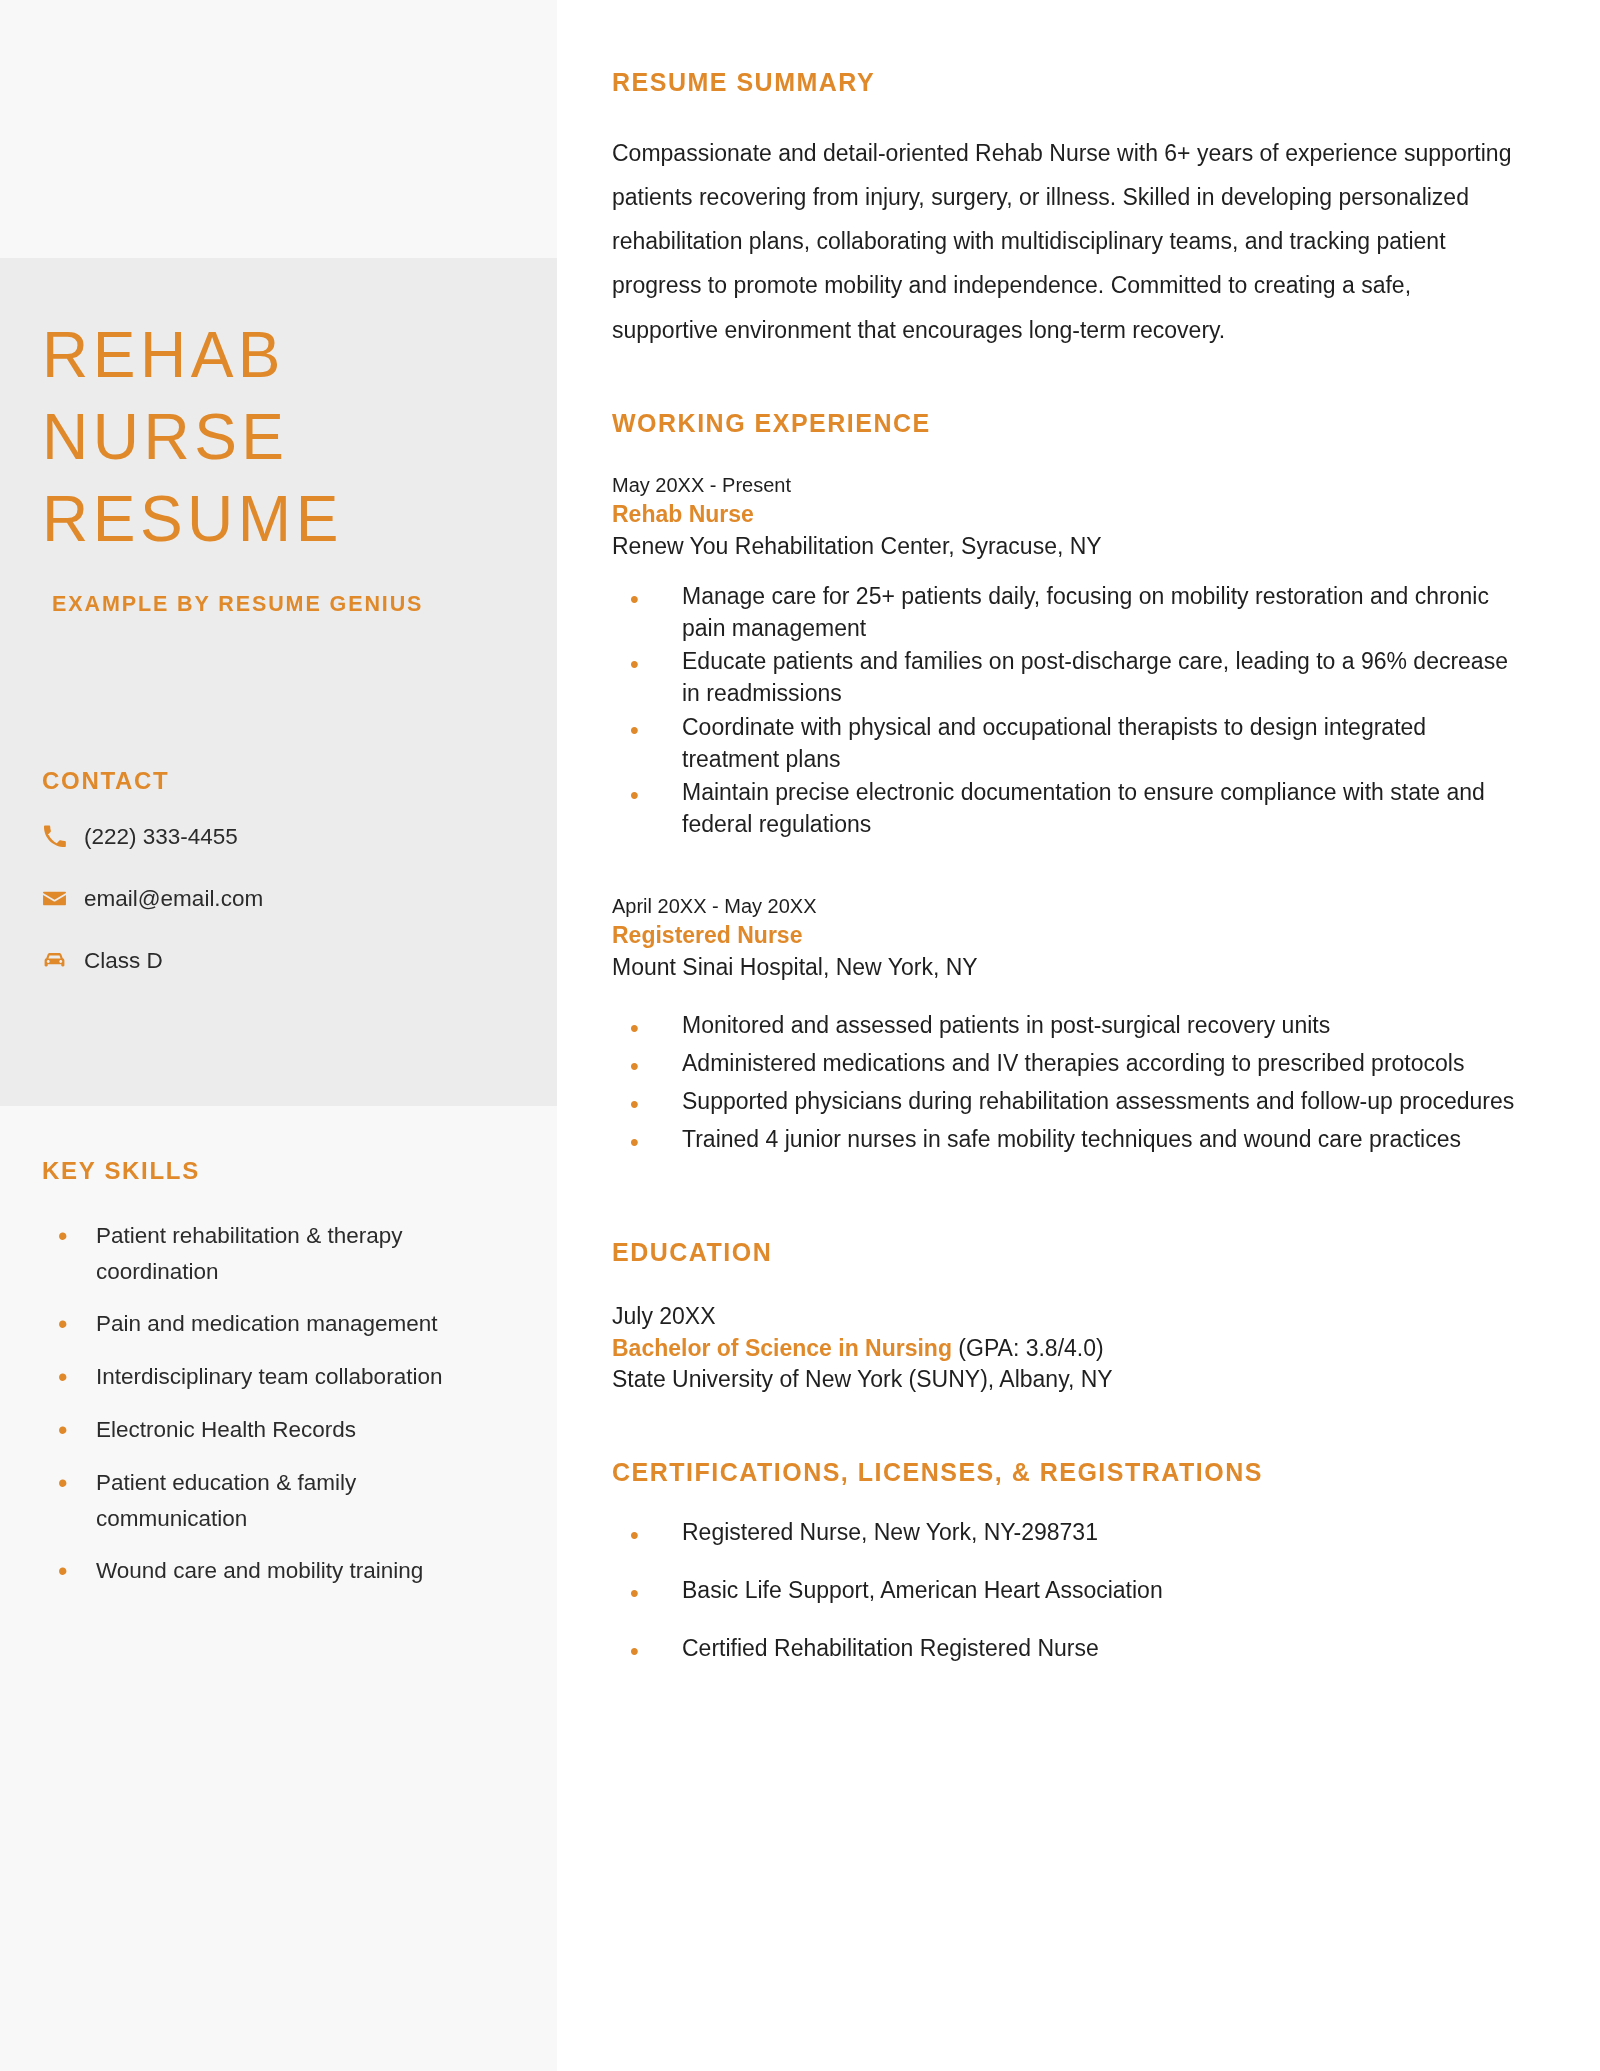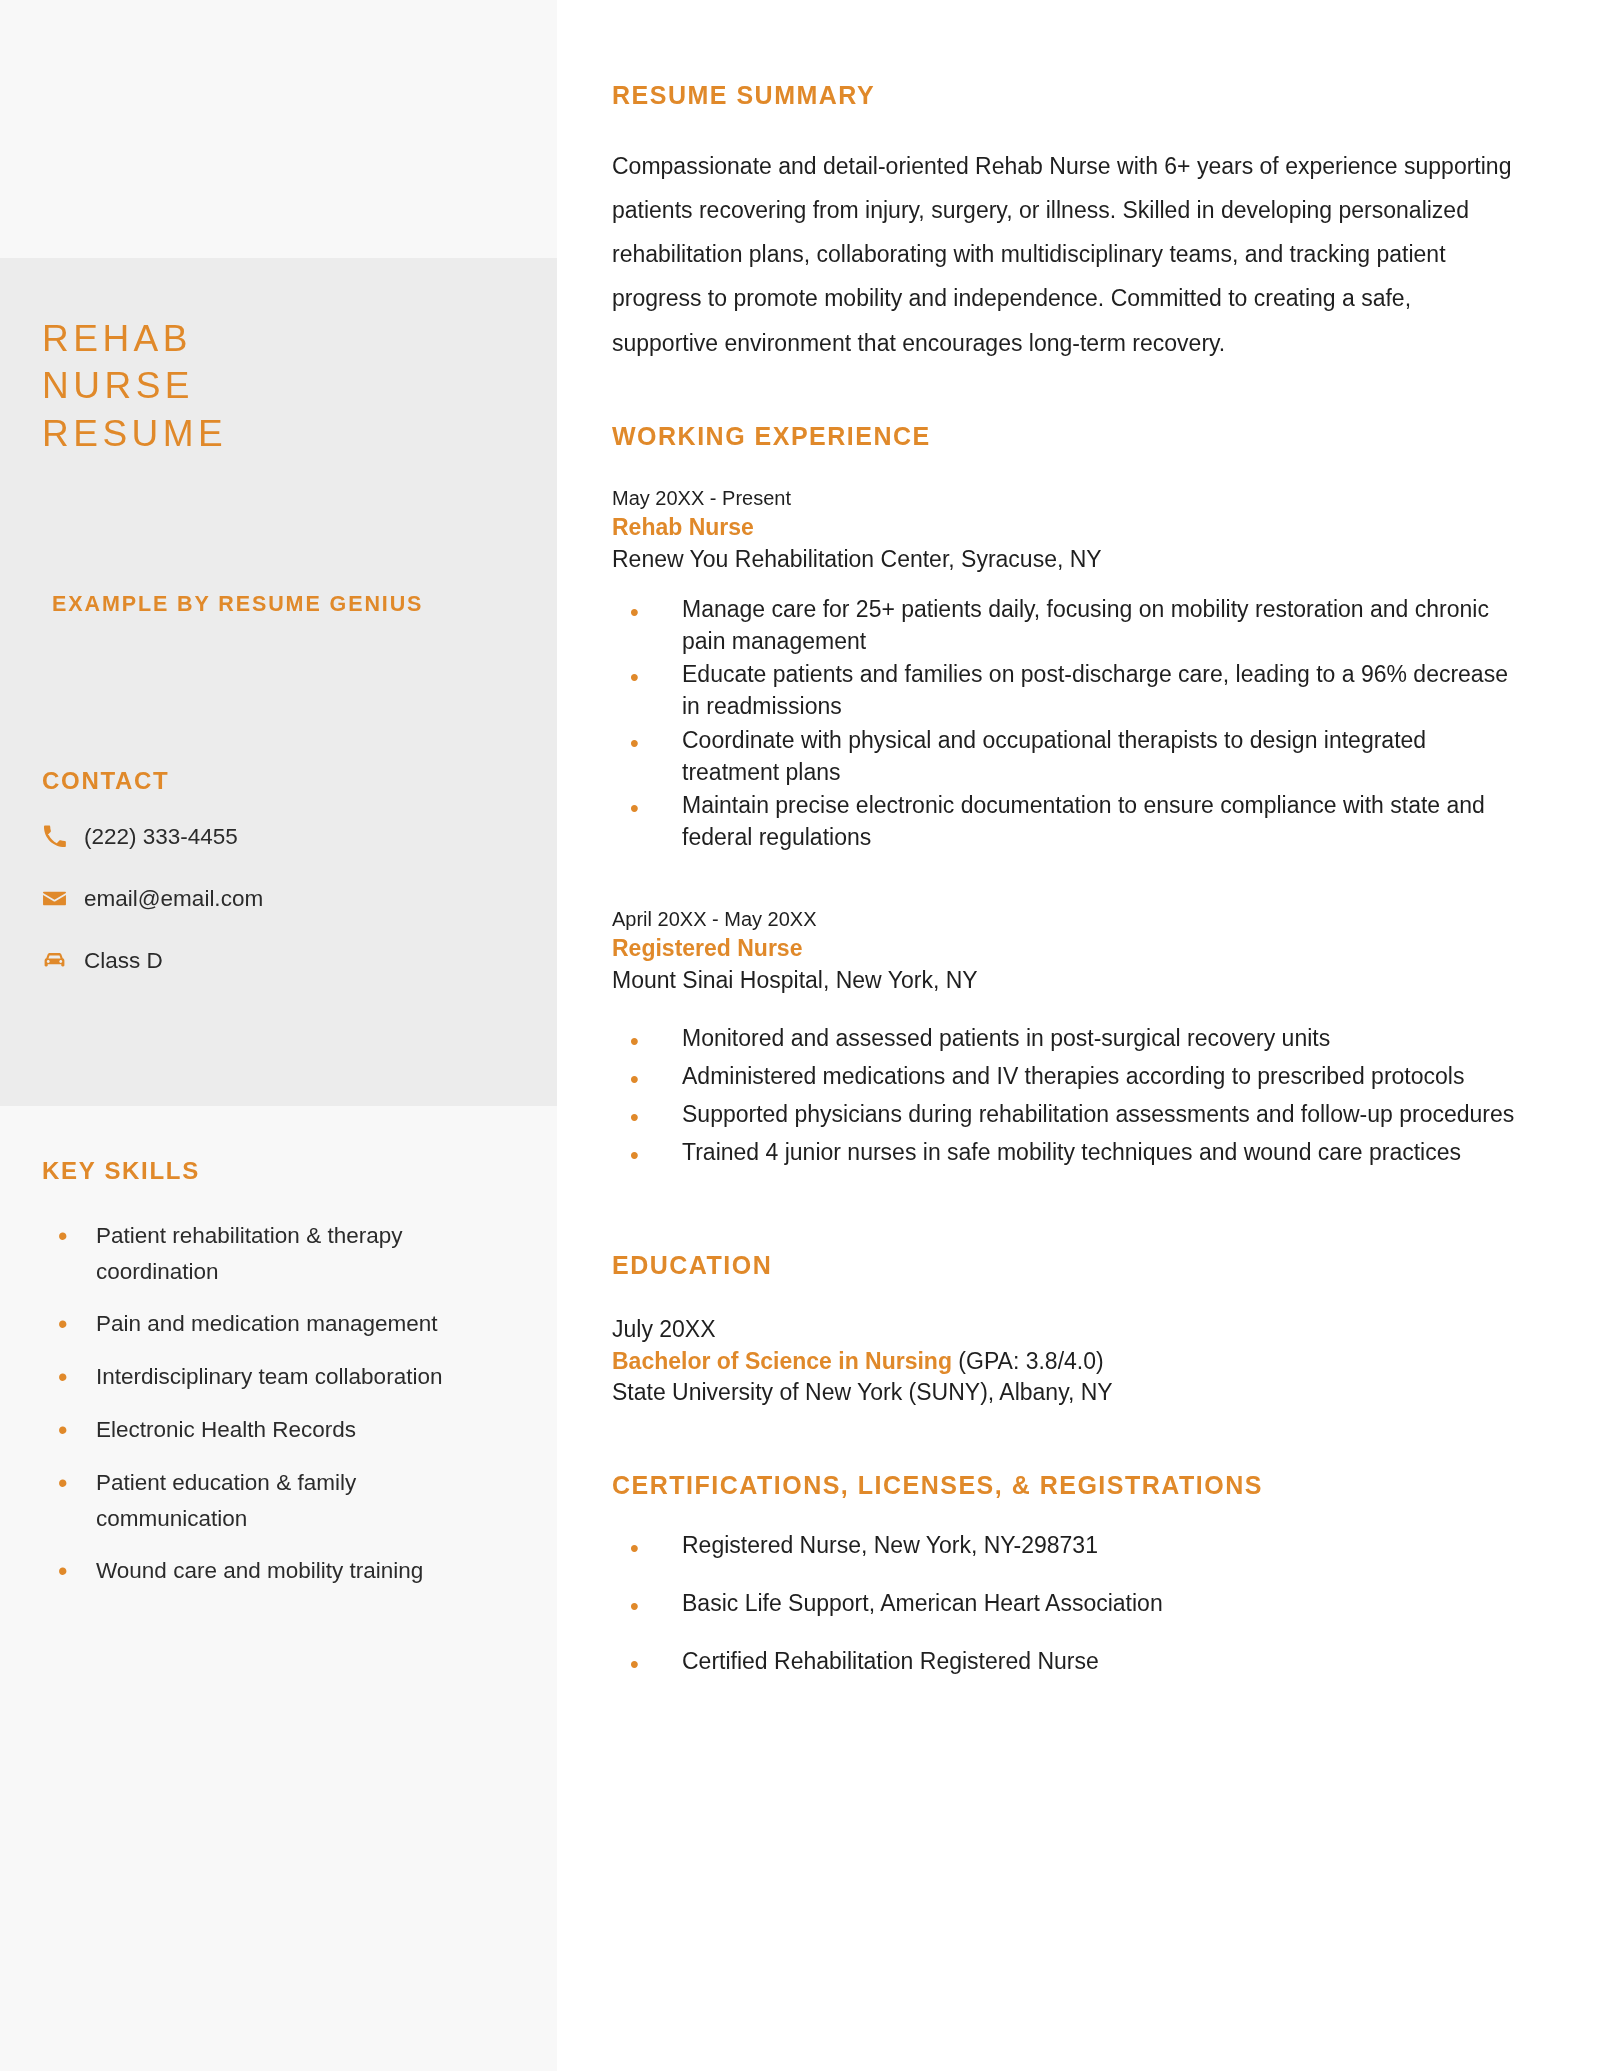--- a/index.html
+++ b/index.html
@@ -39,21 +39,21 @@
   }
 
   .name-block {
     position: absolute;
     left: 42px;
     top: 315px;
     width: 470px;
   }
 
   .name-line {
-    font-size: 37px;
+    font-size: 64px;
     font-weight: 400;
     letter-spacing: 4.5px;
     line-height: 1.28;
     color: #e0892a;
     text-transform: uppercase;
     font-family: "Liberation Sans", sans-serif;
   }
 
   .byline {
     position: absolute;
@@ -135,21 +135,21 @@
     font-size: 22.5px;
     line-height: 1.58;
     color: #2b2b2b;
     max-width: 395px;
   }
 
   
   .main {
     position: absolute;
     left: 612px;
-    top: 17px;
+    top: 4px;
     width: 940px;
     padding-top: 64px;
   }
 
   .section { margin-bottom: 0; }
 
   .sec-heading {
     font-size: 25px;
     font-weight: bold;
     letter-spacing: 1.5px;

